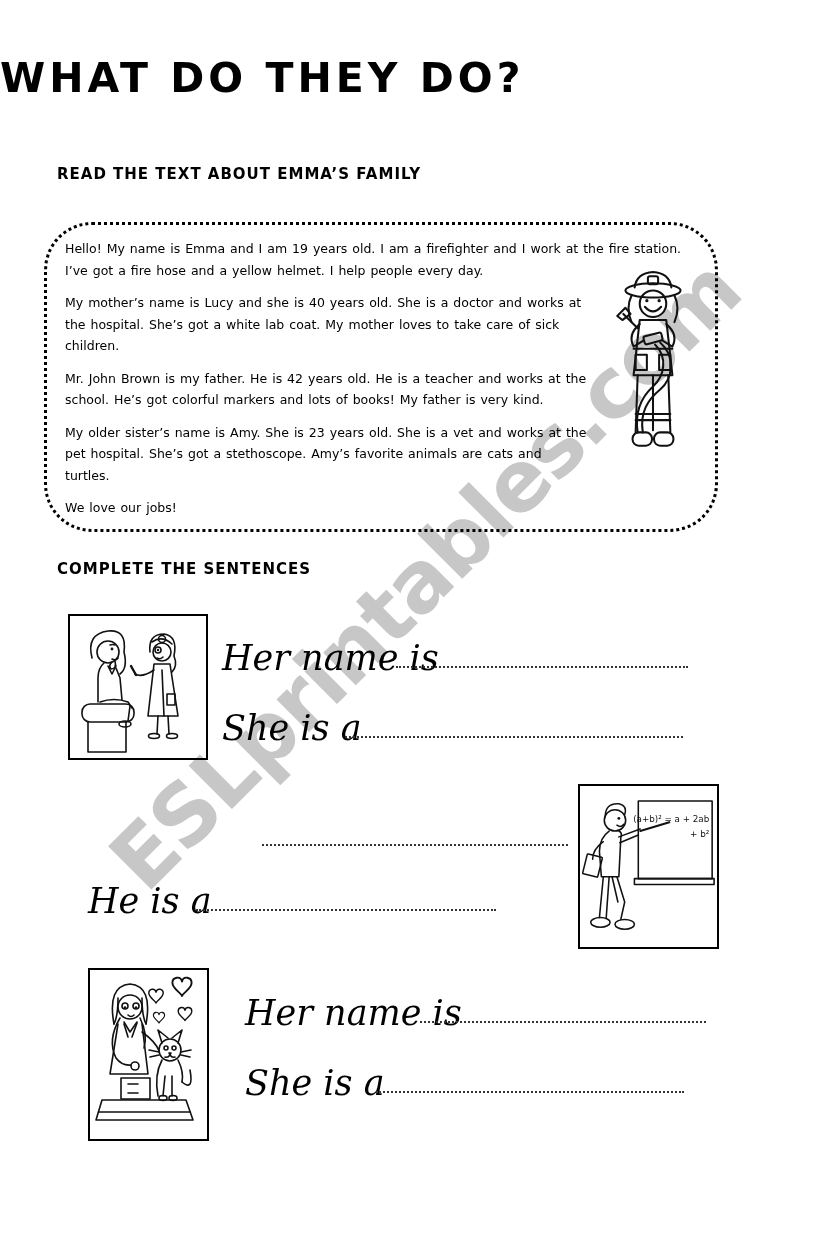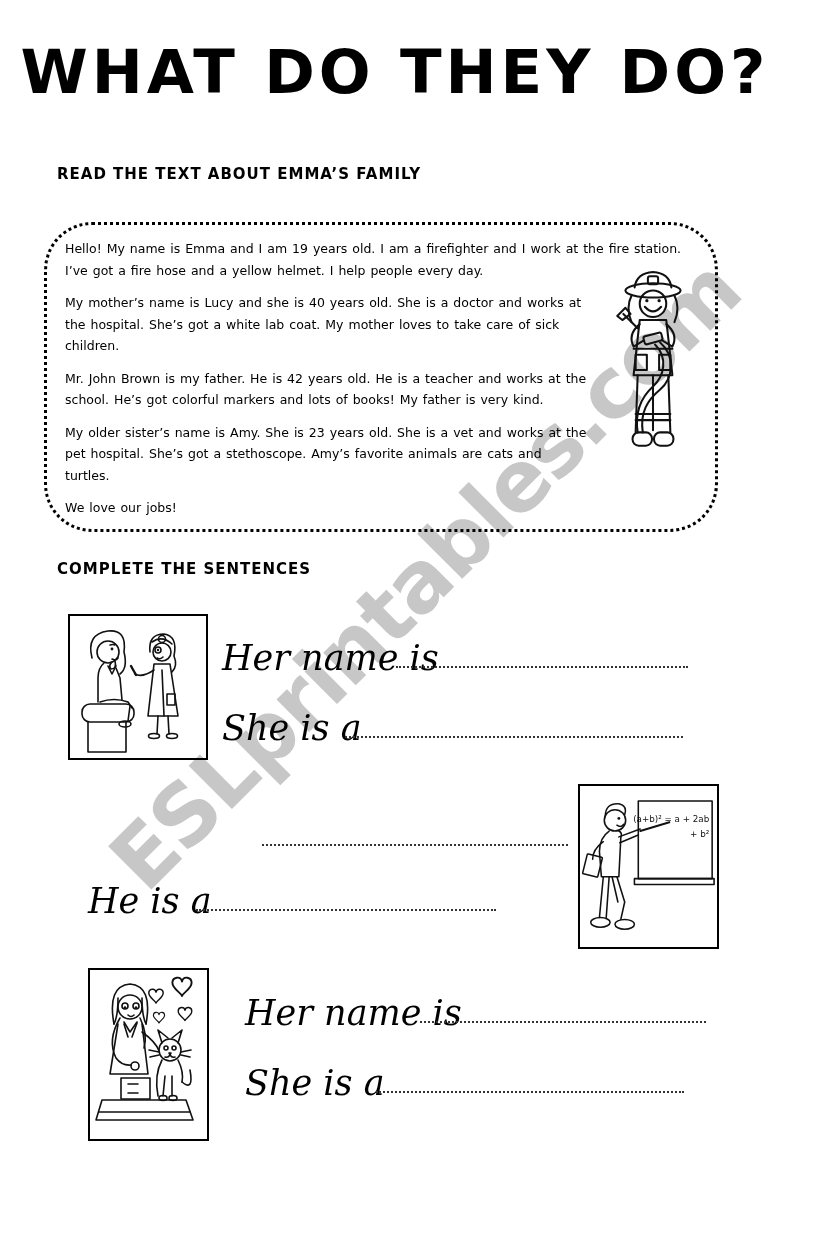--- a/index.html
+++ b/index.html
@@ -12,22 +12,22 @@
   .watermark {
     position:absolute; left:425px; top:575px; z-index:0;
     transform:translate(-50%,-50%) rotate(-45deg);
     font-family:"DejaVu Sans", sans-serif; font-weight:bold;
     font-size:84px; letter-spacing:-2px; color:#c7c7c7; white-space:nowrap;
     user-select:none;
   }
   .ink { position:absolute; z-index:1; }
 
   .title {
-    left:0; top:36px; width:790px; text-align:center;
-    font-size:61px; font-weight:bold; letter-spacing:4px;
+    left:0; top:54px; width:790px; 
+    font-size:41px; font-weight:bold; letter-spacing:4px;
     font-family:"DejaVu Sans", sans-serif;
   }
   .section-label {
     left:57px; font-size:15px; font-weight:bold; letter-spacing:1px;
   }
   .read-label { top:165px; }
   .complete-label { top:560px; }
 
   .textbox {
     left:44px; top:222px; width:674px; height:310px;

